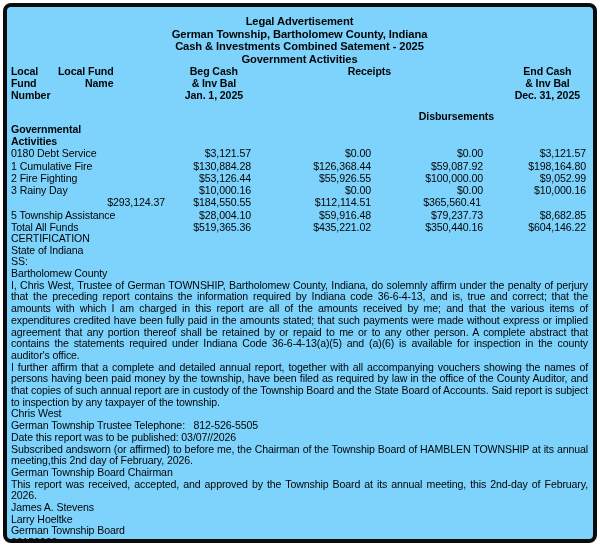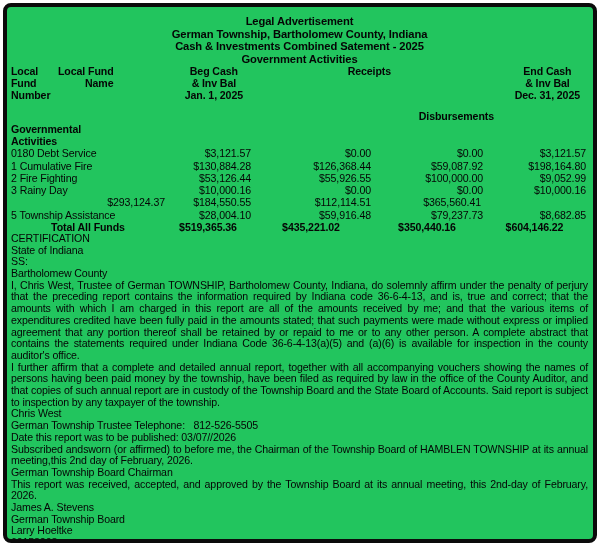--- a/index.html
+++ b/index.html
@@ -18,21 +18,21 @@
     color: #050505;
   }
   .frame {
     box-sizing: border-box;
     width: 594px;
     height: 540px;
     border: 4px solid #0b0b0b;
     border-radius: 8px;
     padding: 8px 5px 0 4px;
     overflow: hidden;
-    background: #22c55e;
+    background: #7dd3fc;
   }
   
   .titles {
     text-align: center;
     font-weight: bold;
     font-size: 11.2px;
     line-height: 12.6px;
     letter-spacing: -0.1px;
   }
   
@@ -73,21 +73,21 @@
     text-align: center;
   }
   .h-beg .hblock { margin-right: 8px; }
   .h-rec .hblock { margin-right: -20px; }
   .h-disb .hblock { margin-right: -11px; margin-top: 45px; }
   .h-end .hblock { margin-right: 8px; }
   .section-head {
     font-weight: bold;
     line-height: 12.2px;
   }
-  .total .c { font-weight: bold; text-align: center; }
+  .total .c { font-weight: normal; }
   
   .cert {
     font-size: 10.6px;
     line-height: 11.7px;
     letter-spacing: -0.12px;
   }
   .cert .line { white-space: pre-wrap; }
   .cert .para {
     text-align: justify;
   }
@@ -204,20 +204,20 @@
       <div class="line">Bartholomew County</div>
       <div class="para">I, Chris West, Trustee of German TOWNSHIP, Bartholomew County, Indiana, do solemnly affirm under the penalty of perjury that the preceding report contains the information required by Indiana code 36-6-4-13, and is, true and correct; that the amounts with which I am charged in this report are all of the amounts received by me; and that the various items of expenditures credited have been fully paid in the amounts stated; that such payments were made without express or implied agreement that any portion thereof shall be retained by or repaid to me or to any other person. A complete abstract that contains the statements required under Indiana Code 36-6-4-13(a)(5) and (a)(6) is available for inspection in the county auditor's office.</div>
       <div class="para">I further affirm that a complete and detailed annual report, together with all accompanying vouchers showing the names of persons having been paid money by the township, have been filed as required by law in the office of the County Auditor, and that copies of such annual report are in custody of the Township Board and the State Board of Accounts. Said report is subject to inspection by any taxpayer of the township.</div>
       <div class="line">Chris West</div>
       <div class="line">German Township Trustee Telephone:   812-526-5505</div>
       <div class="line">Date this report was to be published: 03/07//2026</div>
       <div class="para">Subscribed andsworn (or affirmed) to before me, the Chairman of the Township Board of HAMBLEN TOWNSHIP at its annual meeting,this 2nd day of February, 2026.</div>
       <div class="line">German Township Board Chairman</div>
       <div class="para">This report was received, accepted, and approved by the Township Board at its annual meeting, this 2nd-day of February, 2026.</div>
       <div class="line">James A. Stevens</div>
+      <div class="line">Larry Hoeltke</div>
       <div class="line">German Township Board</div>
-      <div class="line">Larry Hoeltke</div>
       <div class="line">60158208</div>
       <div class="line">(R) 03-07-2026</div>
     </div>
 
   </div>
 </div>
 
 </body></html>

